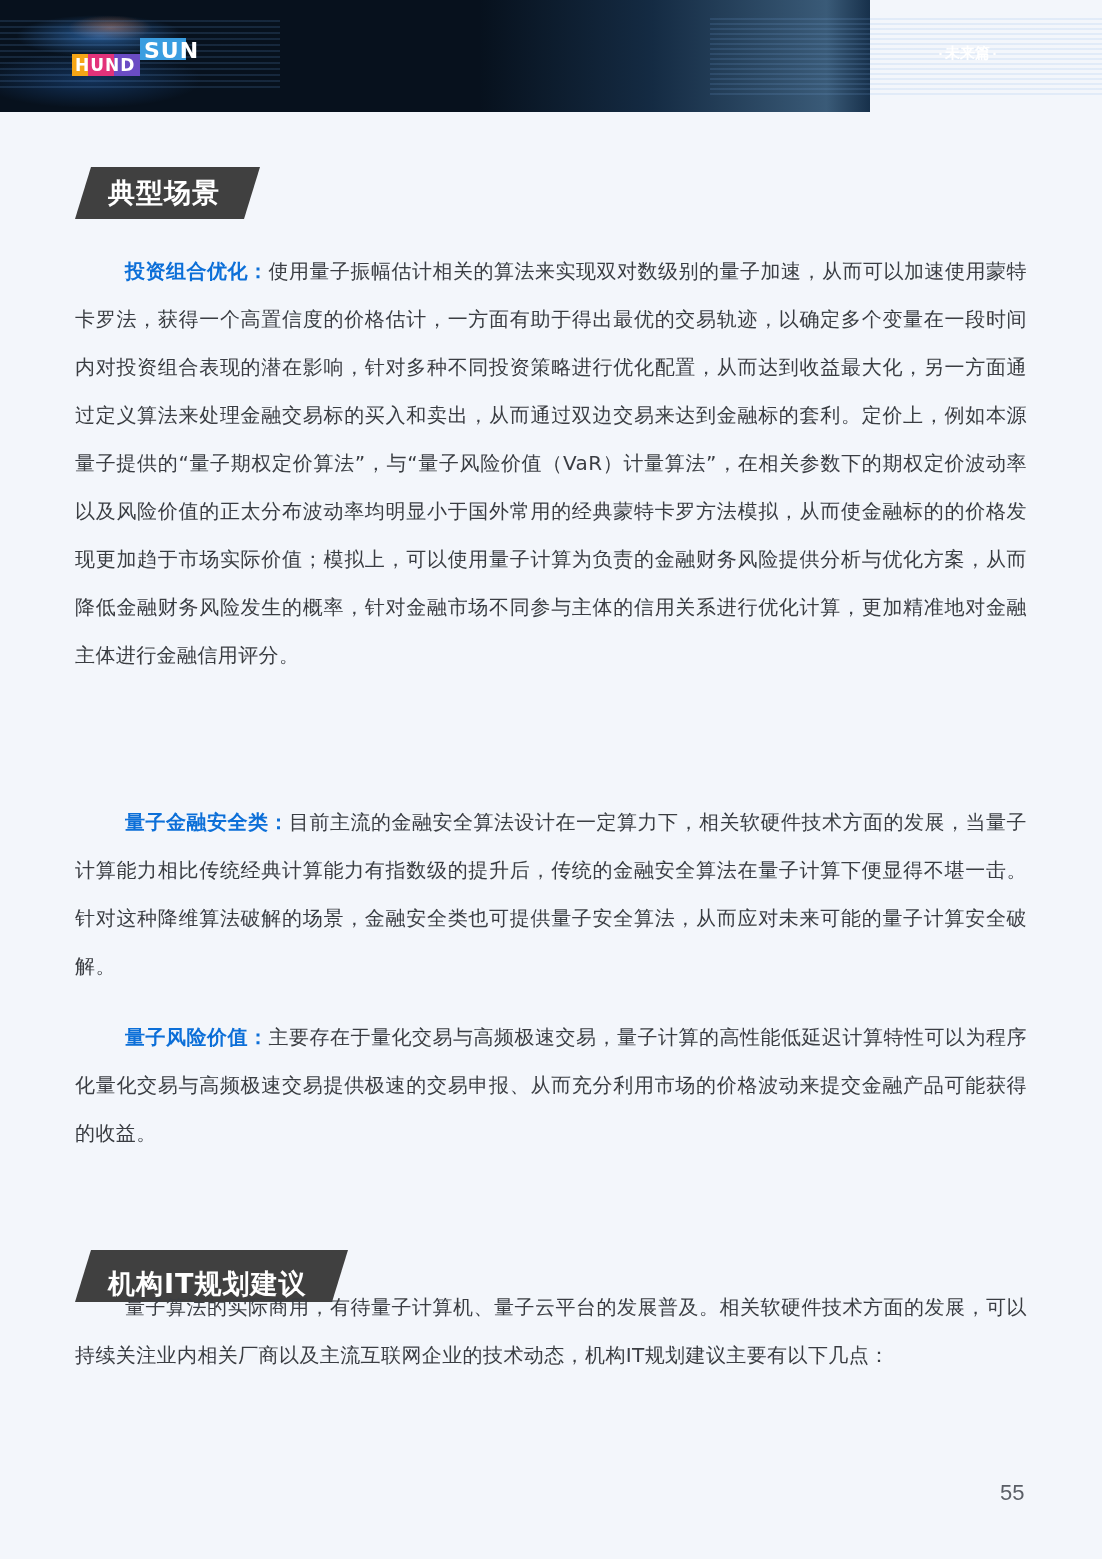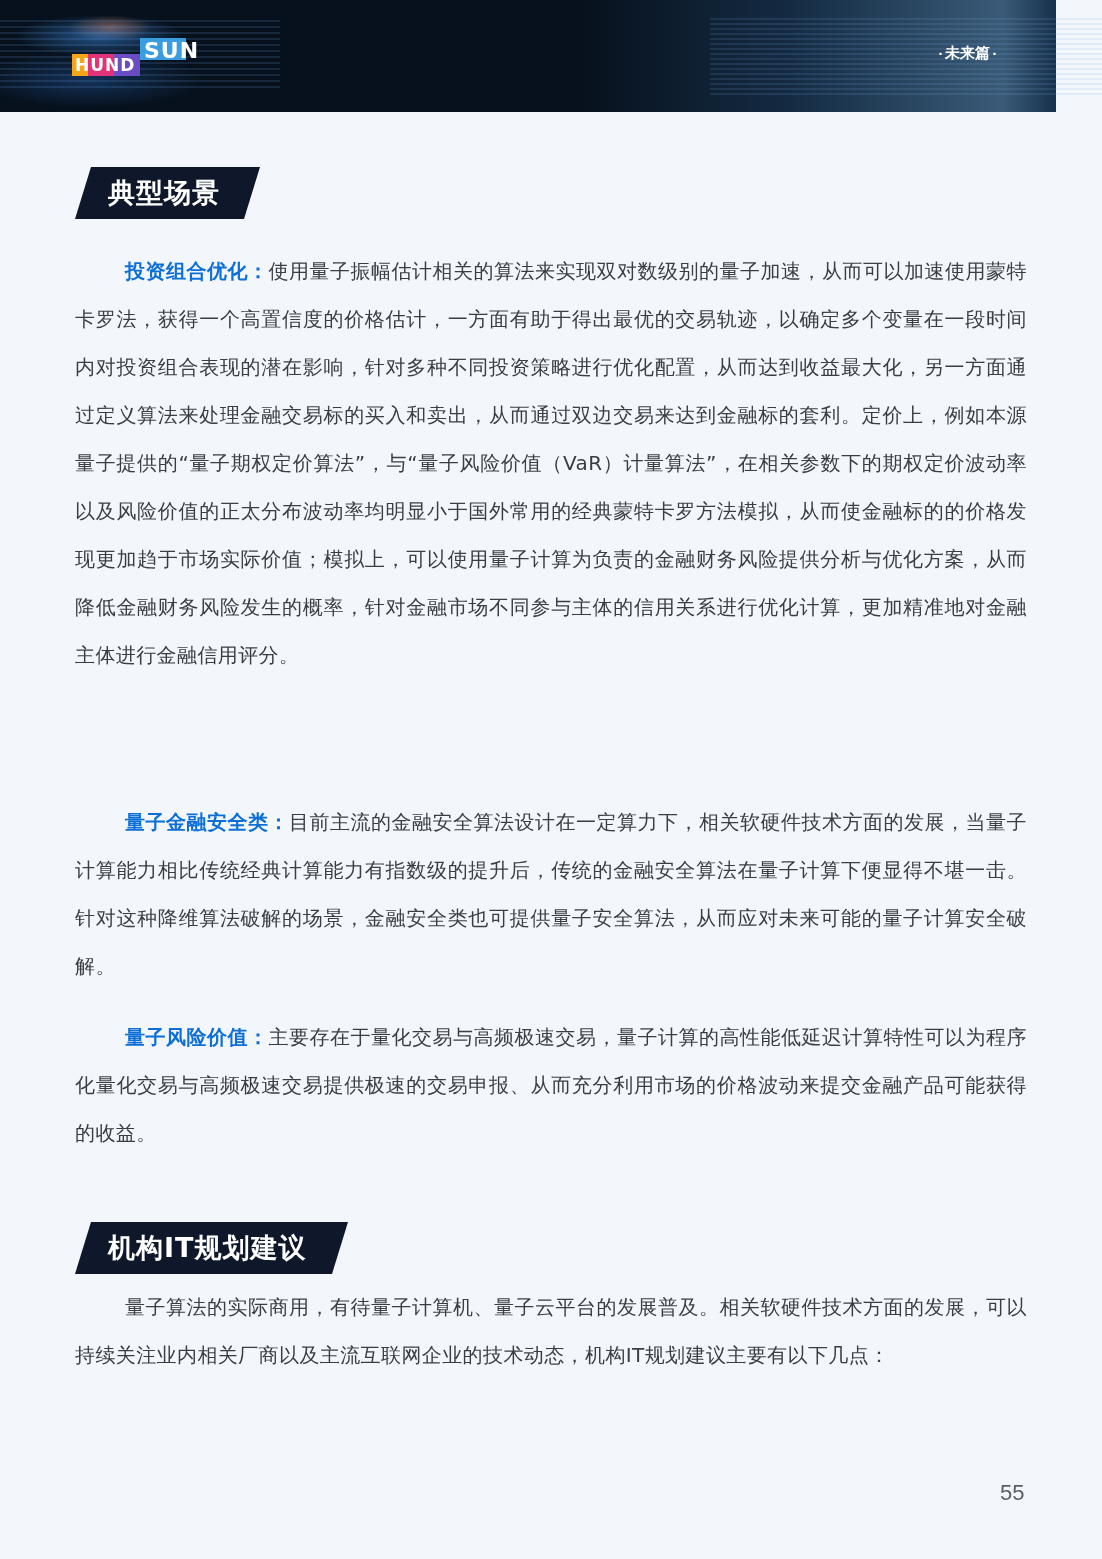--- a/index.html
+++ b/index.html
@@ -5,21 +5,21 @@
   * { box-sizing: border-box; margin: 0; padding: 0; }
   html, body { width: 1102px; height: 1559px; }
   body {
     background: #f3f6fb;
     font-family: "DejaVu Sans", "Liberation Sans", sans-serif;
     color: #3a3d42;
     position: relative;
     overflow: hidden;
   }
   .header {
-    position: absolute; left: 0; top: 0; width: 1056px; height: 112px;
+    position: absolute; left: 0; top: 0; width: 870px; height: 112px;
     background:
       radial-gradient(ellipse 120px 30px at 100px 36px, rgba(60,140,230,0.55), transparent 70%),
       radial-gradient(ellipse 60px 18px at 110px 28px, rgba(230,110,40,0.55), transparent 70%),
       radial-gradient(ellipse 160px 40px at 90px 80px, rgba(40,110,200,0.35), transparent 70%),
       linear-gradient(90deg, rgba(10,20,35,0) 0%, rgba(10,20,35,0) 55%, rgba(60,120,180,0.25) 75%, rgba(120,180,230,0.45) 95%, rgba(60,120,180,0.3) 100%),
       #07111d;
   }
   .header .stripes {
     position: absolute; left: 710px; top: 18px; width: 392px; height: 80px;
     background: repeating-linear-gradient(180deg, rgba(120,170,230,0.18) 0 2px, transparent 2px 5px);
@@ -49,28 +49,28 @@
   }
   .header-title .sep { font-weight: normal; color: #c8d2e0; margin: 0 6px; }
   .header-title .rep { font-weight: bold; }
   .header-tag {
     position: absolute; left: 936px; top: 44px; font-size: 15px; font-weight: bold;
     color: #ffffff; white-space: nowrap; font-family: Liberation Mono, monospace;
   }
 
   .section-heading {
     position: absolute; left: 75px; height: 52px;
-    background: #0f172a;
+    background: #404040;
     clip-path: polygon(16px 0, 100% 0, calc(100% - 16px) 100%, 0 100%);
     color: #fff; font-size: 27px; font-weight: bold;
     display: flex; align-items: center; padding-left: 33px;
     letter-spacing: 1px;
   }
   #h1 { top: 167px; width: 185px; }
-  #h2 { top: 1222px; width: 273px; }
+  #h2 { top: 1250px; width: 273px; align-items: flex-end; }
 
   .para {
     position: absolute; left: 75px; width: 952px;
     font-size: 20px; line-height: 48px; text-align: justify;
     text-indent: 50px; letter-spacing: 0.4px; color: #3a3d42;
   }
   .para .lead { color: #0c6fd8; font-weight: bold; }
   #p1 { top: 247px; }
   #p2 { top: 798px; }
   #p3 { top: 1013px; }

